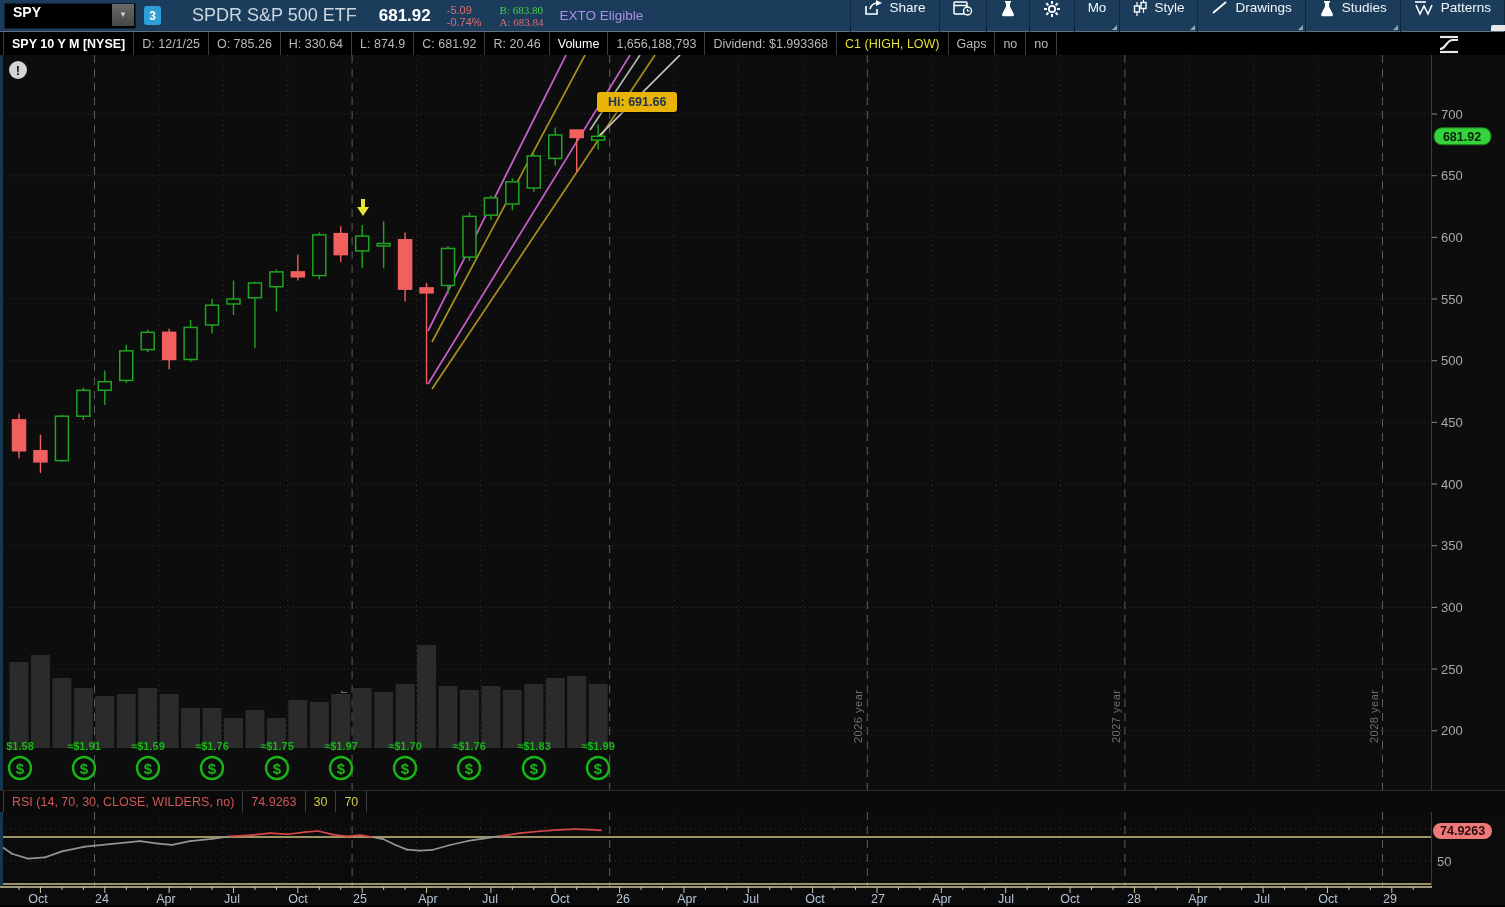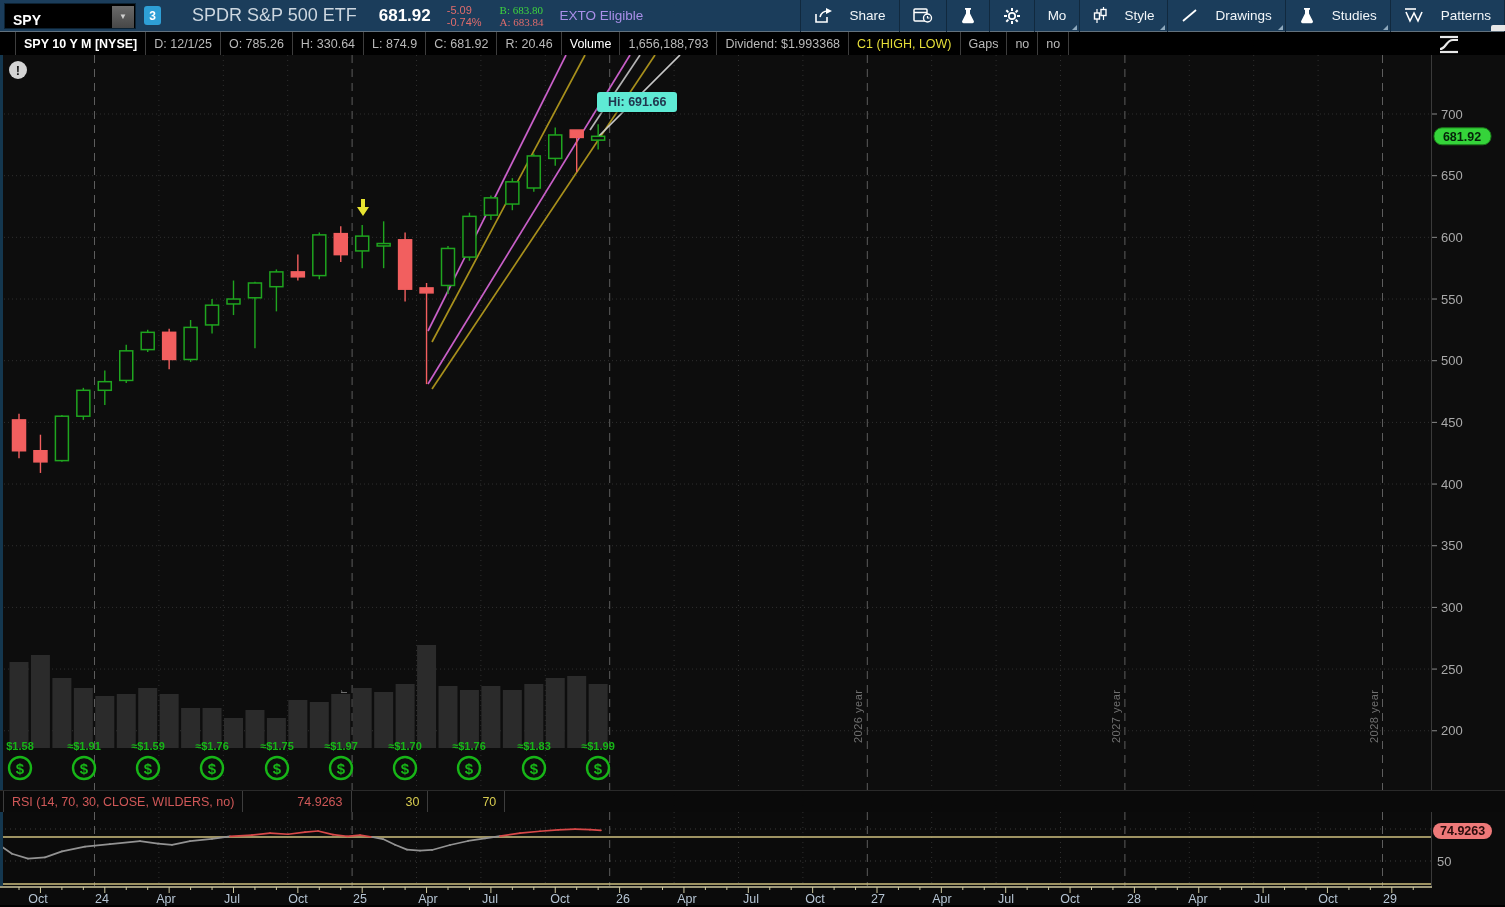--- a/index.html
+++ b/index.html
@@ -1,46 +1,46 @@
 <!DOCTYPE html>
 <html><head>
 <meta charset="utf-8">
 <style>
   html,body{margin:0;padding:0;background:#000;}
   body{width:1505px;height:907px;position:relative;font-family:"Liberation Sans",sans-serif;overflow:hidden;-webkit-font-smoothing:antialiased;}
   .toolbar{position:absolute;left:0;top:0;width:1505px;height:32px;background:#1b3d5b;display:flex;align-items:center;border-bottom:1px solid #62717d;box-sizing:border-box;}
-  .symbox{margin-left:4px;width:130px;height:24px;background:#000;border:1px solid #0c2233;display:flex;align-items:flex-end;position:relative;}
+  .symbox{margin-left:4px;width:130px;height:24px;background:#000;border:1px solid #0c2233;display:flex;align-items:flex-start;position:relative;}
   .symbox .sv{color:#fff;font-size:14px;font-weight:bold;padding-left:8px;flex:1;}
   .symbox .caret{width:22px;height:22px;background:linear-gradient(#6a6a6a,#474747);color:#cfcfcf;font-size:8px;display:flex;align-items:center;justify-content:center;margin-right:1px;}
   .badge3{margin-left:8px;width:17px;height:19px;background:#2e9fd6;color:#fff;font-size:12px;font-weight:bold;display:flex;align-items:center;justify-content:center;border-radius:3px;position:relative;}
   .coname{color:#cdd7e0;font-size:18px;margin-left:31px;}
   .last{color:#fff;font-size:17px;font-weight:bold;margin-left:22px;}
   .chg{margin-left:16px;font-size:11px;line-height:12px;color:#e06c6c;text-align:left;}
   .ba{margin-left:18px;font-size:11px;line-height:12px;font-family:Liberation Serif, serif;}
   .ba .bid{color:#3ed43e;} .ba .ask{color:#e06c6c;}
   .exto{color:#a98fe8;font-size:13.5px;margin-left:16px;}
   .spacer{flex:1;}
   .tsep{width:1px;height:32px;background:#11293e;}
-  .tbtn{height:32px;display:flex;align-items:center;gap:17px;padding:0 13px;color:#f2f6f9;font-size:13.5px;position:relative;cursor:default;}
+  .tbtn{height:32px;display:flex;gap:7px;padding:0 13px;color:#f2f6f9;font-size:13.5px;position:relative;cursor:default;}
   .tbtn svg{display:block;}
   .cr{position:absolute;right:2px;bottom:2px;width:0;height:0;border-left:5px solid transparent;border-bottom:5px solid #8fa9bd;}
   .ovfl{position:absolute;right:0;bottom:0;width:14px;height:6px;background:#e8e8e8;border-radius:2px 0 0 0;}
   .ohlcbar{position:absolute;left:0;top:32px;width:1505px;height:23px;background:#000;display:flex;align-items:stretch;font-size:12.5px;color:#b9b9b9;}
   .cell{display:flex;align-items:center;padding:0 8px;border-right:1px solid #3d3d3d;white-space:nowrap;}
-  .cell.title{color:#fff;font-weight:bold;border-left:1px solid #3d3d3d;margin-left:15px;}
+  .cell.title{color:#fff;font-weight:bold;border-left:1px solid #3d3d3d;margin-left:3px;}
   .cell.wt{color:#fff;}
   .cell.yel{color:#e6df39;}
   .axicon{position:absolute;right:42px;top:2px;}
   .chartzone{position:absolute;left:0;top:55px;width:1505px;height:735px;background:#0d0d0d;}
   .edgeL{position:absolute;left:0;top:0;bottom:0;width:3px;background:#14374f;}
   #mainsvg{position:absolute;left:0;top:0;}
   #axsvg{position:absolute;left:1432px;top:0;}
   .alert{position:absolute;left:9px;top:6px;width:18px;height:18px;background:#d4d4d4;border-radius:50%;color:#1a1a1a;font-weight:bold;font-size:13px;display:flex;align-items:center;justify-content:center;}
-  .tip{position:absolute;background:#5eead4;color:#20364e;font-size:12.5px;font-weight:bold;padding:3px 11px;border-radius:3px;box-shadow:0 1px 3px rgba(0,0,0,.6);}
-  .rsibar{position:absolute;left:0;top:790px;width:1505px;height:22px;background:#0a0a0a;display:flex;align-items:stretch;font-size:12.5px;border-top:1px solid #2a2a2a;box-sizing:border-box;gap:46px;}
+  .tip{position:absolute;background:#eab308;color:#20364e;font-size:12.5px;font-weight:bold;padding:3px 11px;border-radius:3px;box-shadow:0 1px 3px rgba(0,0,0,.6);}
+  .rsibar{position:absolute;left:0;top:790px;width:1505px;height:22px;background:#0a0a0a;display:flex;align-items:stretch;font-size:12.5px;border-top:1px solid #2a2a2a;box-sizing:border-box;}
   .rcell{display:flex;align-items:center;padding:0 8px;border-right:1px solid #3d3d3d;color:#d05858;white-space:nowrap;}
   .rcell.first{border-left:1px solid #3d3d3d;margin-left:3px;}
   .rcell.y{color:#d8cc50;}
   .rsizone{position:absolute;left:0;top:812px;width:1505px;height:74px;background:#0b0b0b;}
   #rsisvg{position:absolute;left:0;top:0;}
   .pill{position:absolute;font-size:12.5px;font-weight:bold;border-radius:8px;padding:1px 7px;}
   .pill.red{background:#ee7979;color:#2a0c0c;left:1433px;}
   .axlbl{position:absolute;left:1437px;color:#a9a9a9;font-size:13px;}
   .timeaxis{position:absolute;left:0;top:886px;width:1505px;height:19px;background:#0b0b0b;}
   #taxsvg{position:absolute;left:0;top:0;}

